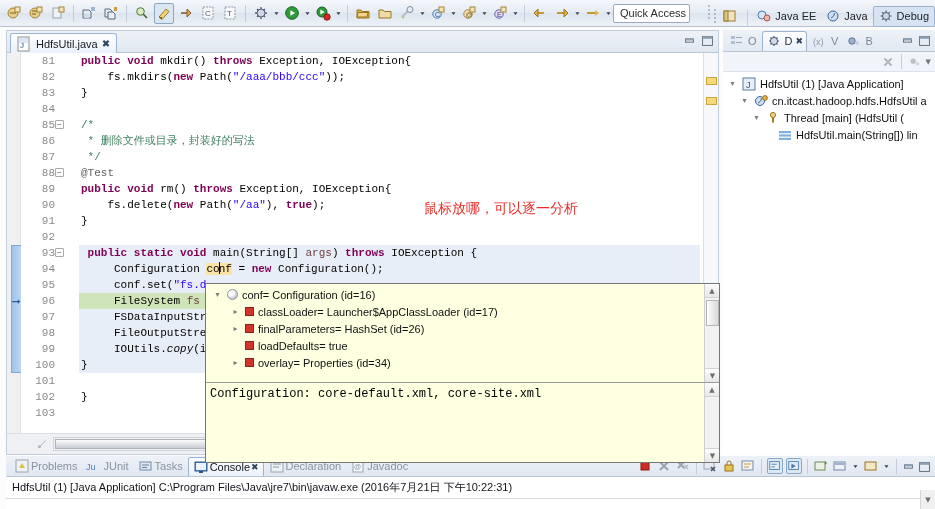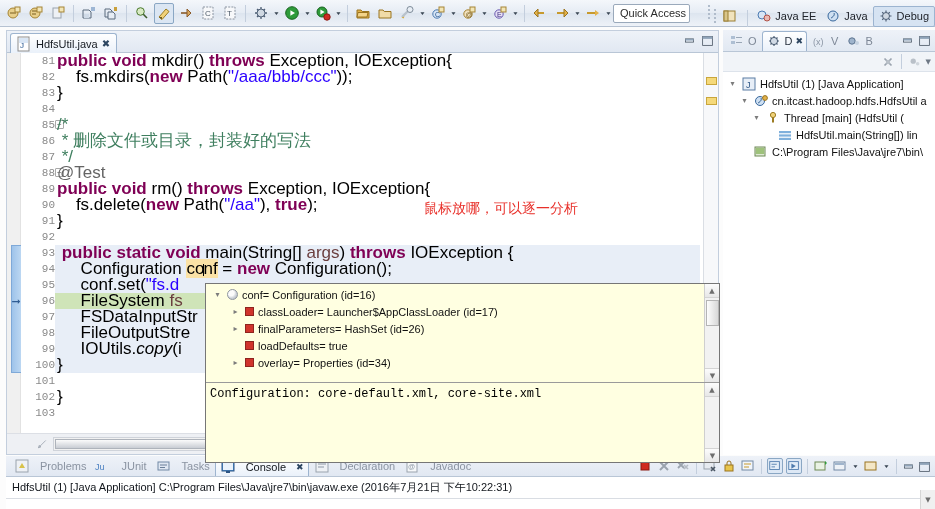--- a/index.html
+++ b/index.html
@@ -101,22 +101,22 @@
   }
   .gnum { height: 16px; line-height: 16px; padding-right: 2px; position: relative; }
   .fold {
     position: absolute; right: -7px; top: 3px; width: 9px; height: 9px;
     border: 1px solid #a9a9a9; background: #fff; border-radius: 1px;
     font-size: 8px; line-height: 7px; color: #555; text-align: center;
   }
   .fold::after { content: "\2212"; }
 
   .codearea {
-    position: absolute; left: 48px; top: 0; right: 18px; height: 380px;
-    font-family: Liberation Sans, sans-serif; font-size: 17px;
+    position: absolute; left: 72px; top: 0; right: 18px; height: 380px;
+    font-family: Liberation Mono, monospace; font-size: 11px;
     color: #000; white-space: pre; overflow: hidden;
   }
   .cl { height: 16px; line-height: 16px; padding-left: 2px; }
   .cl.sel { background: #e8eef7; }
   .cl.exec { background: #cfe4b8; }
   .kw   { color: #7f0055; font-weight: bold; }
   .str  { color: #2a00ff; }
   .cmt  { color: #3f7f5f; }
   .ann  { color: #646464; }
   .lvar { color: #6a3e3e; }
@@ -217,21 +217,21 @@
   
   .console-pane {
     position: absolute; left: 6px; top: 456px; width: 929px; height: 53px;
     background: #fdfdfd;
   }
   .cons-tabrow {
     height: 21px; display: flex; align-items: center; gap: 1px;
     background: linear-gradient(to bottom,#eef2f8,#e1e8f2);
     border-bottom: 1px solid #b9c6d6; padding-left: 4px;
   }
-  .ctab { display:flex; align-items:center; gap:10px; height:19px; padding: 0 4px;
+  .ctab { display:flex; align-items:center; gap:1px; height:19px; padding: 0 4px;
           font-size: 11px; color:#8a93a1; white-space: nowrap; }
   .ctab.active { color: #11151b; background: linear-gradient(to bottom,#ffffff,#eaf1fa);
                  border: 1px solid #9db4cf; border-bottom: none; border-radius: 3px 3px 0 0; }
   .cons-tools { margin-left: auto; display:flex; align-items:center; gap:3px; padding-right: 4px; }
   .ct-sep { width:1px; height:15px; background:#c3cedd; margin:0 2px; }
   .ct-btn { width:16px;height:16px;display:flex;align-items:center;justify-content:center; }
   .ct-btn.boxed { border:1px solid #8aa7c4; background:#dde8f5; border-radius:2px; }
   .cons-body { background: #fff; height: 32px; }
   .cons-line { font-size: 11px; color: #11151b; padding: 3px 0 0 6px; white-space: nowrap; }
   .cons-rule { height:1px; background:#d9dde3; margin-top: 3px; }
@@ -666,30 +666,20 @@
           <span class="twisty none"></span>
           <span>
             <svg class="icn" width="13" height="13" viewBox="0 0 16 16">
               <rect x="2" y="4" width="12" height="2.2" fill="#7fb0dc"></rect>
               <rect x="2" y="7.4" width="12" height="2.2" fill="#7fb0dc"></rect>
               <rect x="2" y="10.8" width="12" height="2.2" fill="#7fb0dc"></rect>
             </svg>
           </span>
           <span>HdfsUtil.main(String[]) lin</span>
         </div>
-        <div class="dtrow" style="padding-left:16px">
-          <span class="twisty none"></span>
-          <span>
-            <svg class="icn" width="13" height="13" viewBox="0 0 16 16">
-              <rect x="2" y="3" width="10" height="9" fill="#dfe9d5" stroke="#6e8a55"></rect>
-              <rect x="3" y="4" width="8" height="6" fill="#9ec27b"></rect>
-            </svg>
-          </span>
-          <span>C:\Program Files\Java\jre7\bin\</span>
-        </div>
       </div>
   </div>
 
   <div class="console-pane">
     <div class="cons-tabrow" id="cons-tabrow">
         <div class="ctab">
           <span>
             <svg class="icn" width="13" height="13" viewBox="0 0 16 16">
               <rect x="2" y="2" width="12" height="12" fill="#eef1f5" stroke="#9aa3ae"></rect>
               <path d="M8 5l3 5H5z" fill="#d8c24a"></path>

